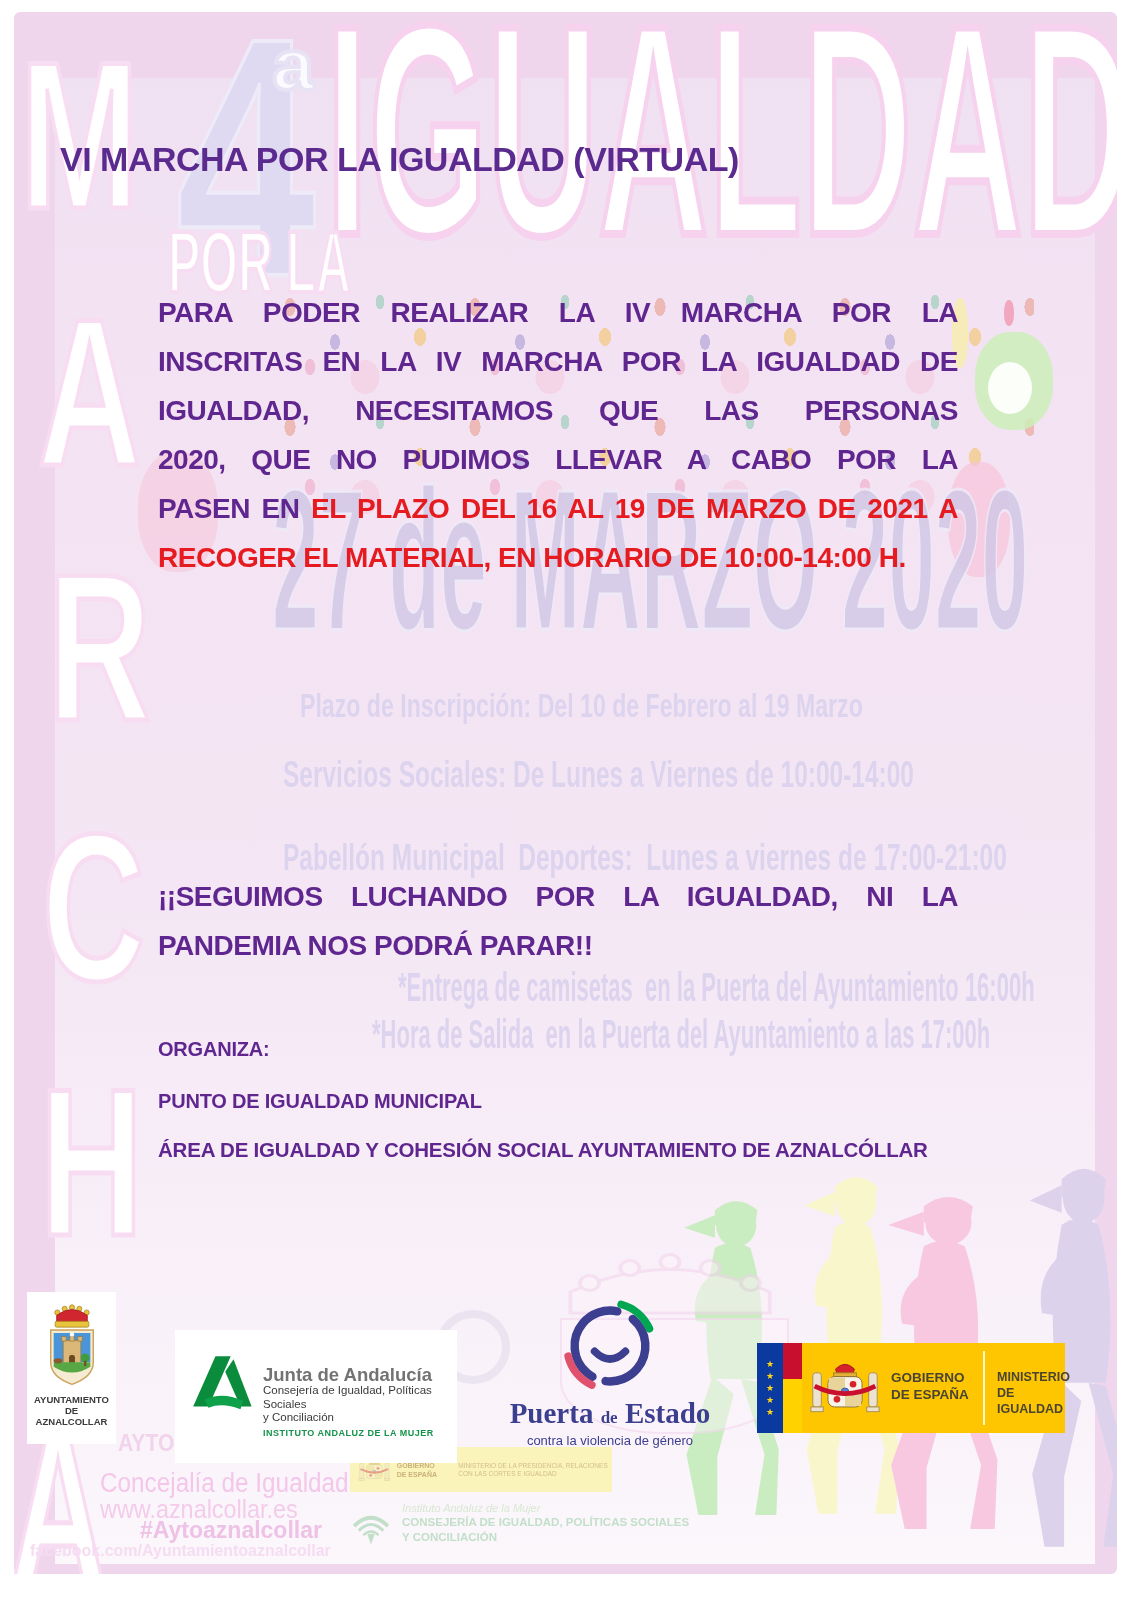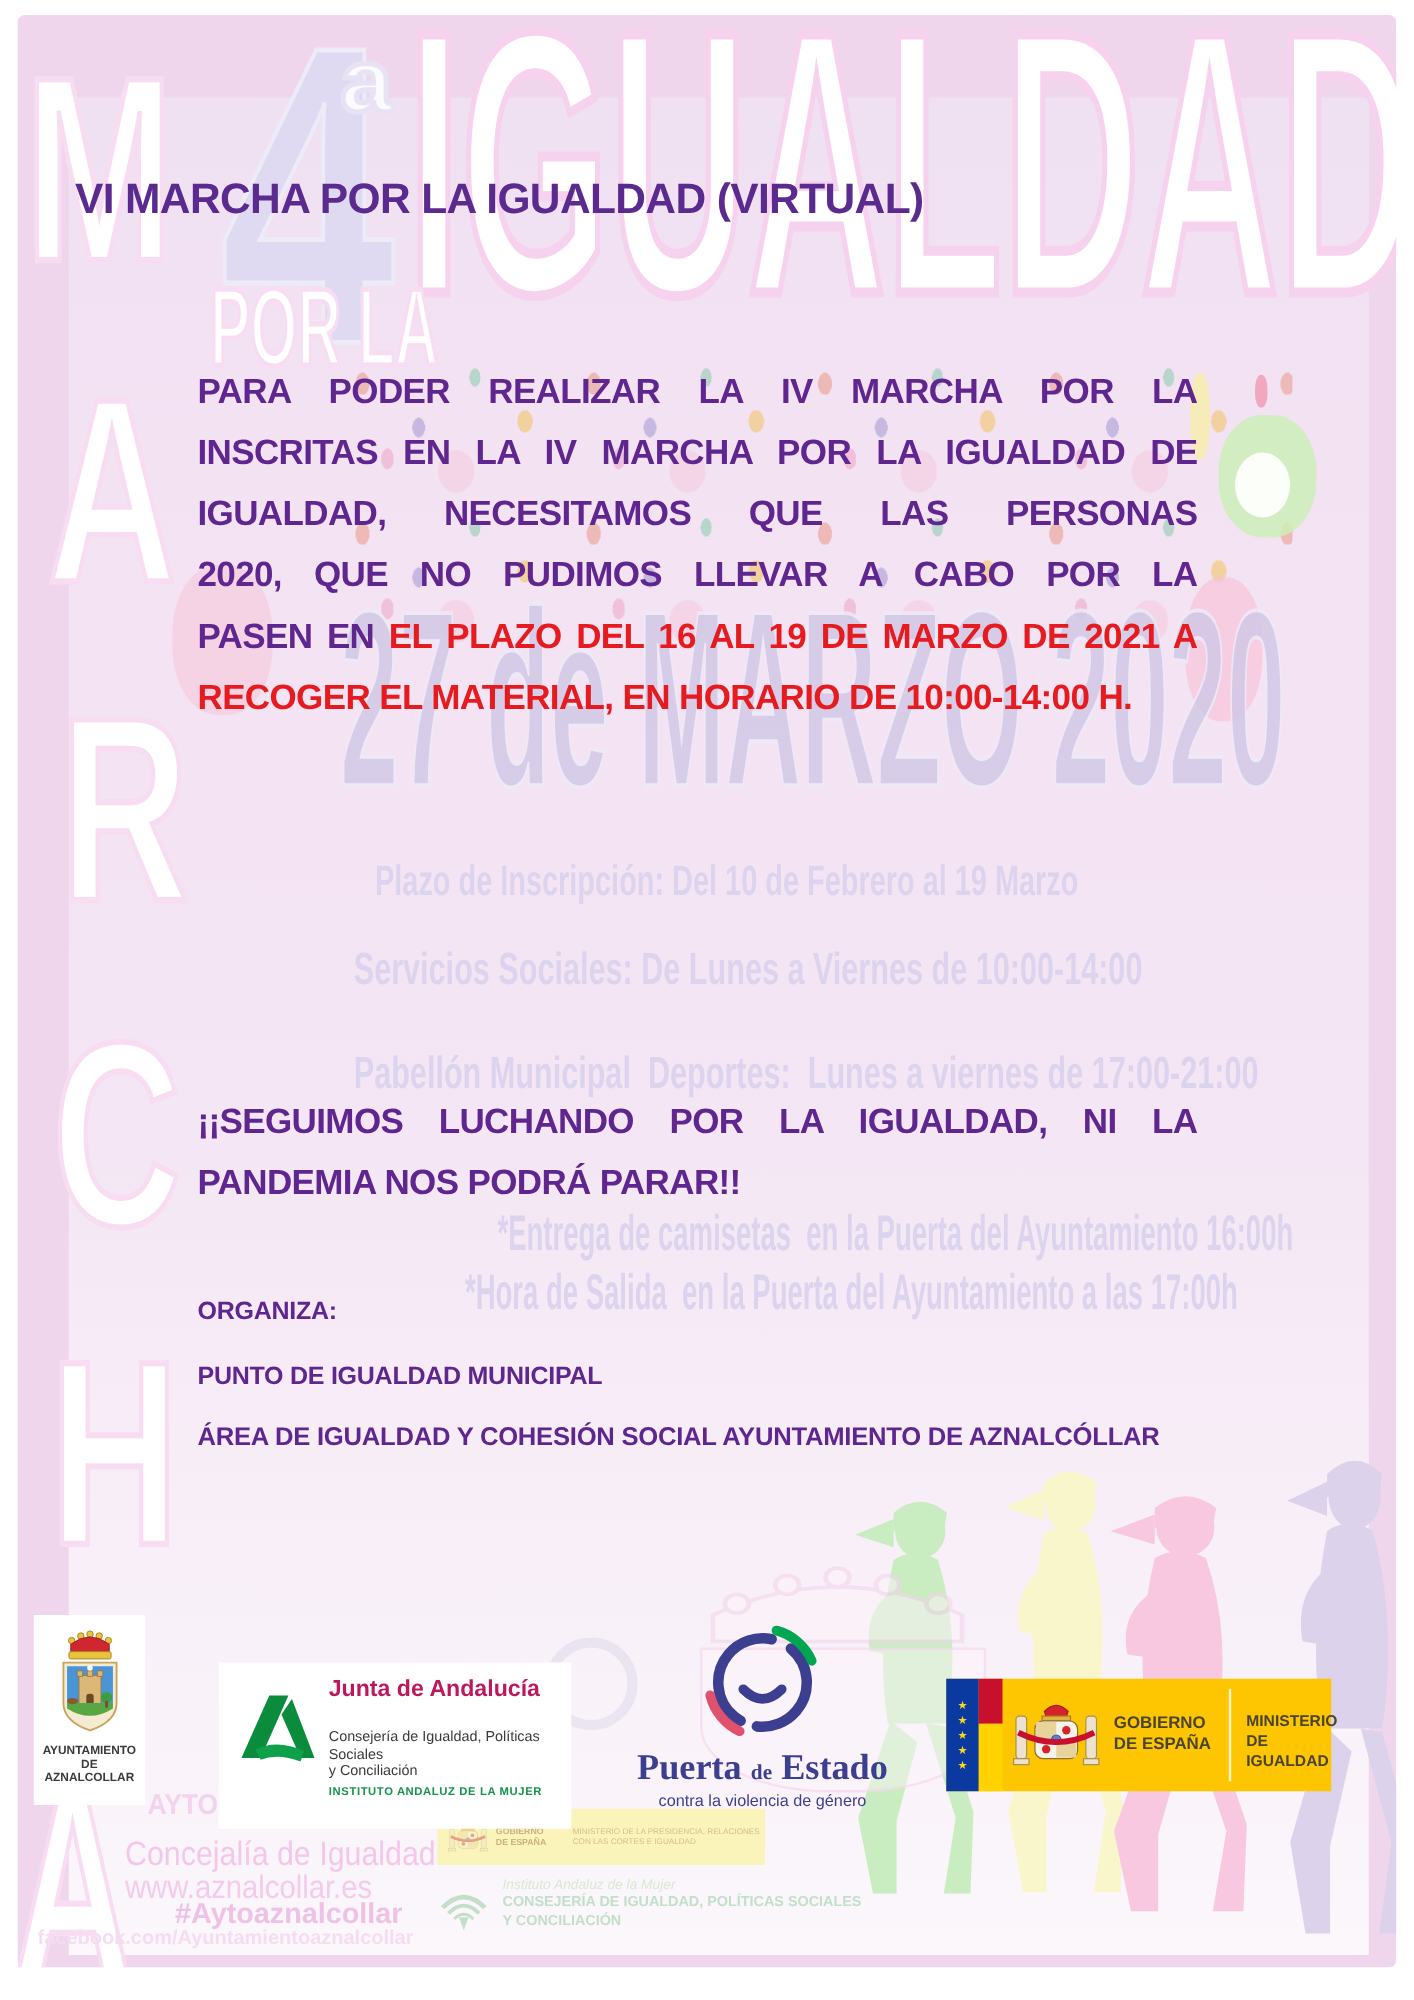--- a/index.html
+++ b/index.html
@@ -75,21 +75,21 @@
   .ghiam{left:402px;top:1502px;font-size:11px;color:#d8e8d2;font-style:italic;}
   .ghconsj1{left:402px;top:1516px;font-size:11.5px;font-weight:bold;color:#c2dfc9;}
   .ghconsj2{left:402px;top:1531px;font-size:11.5px;font-weight:bold;color:#c2dfc9;}
   .ghjarcs{left:348px;top:1500px;width:46px;height:46px;opacity:.6;}
   
   .azn-box{left:27px;top:1292px;width:89px;height:152px;background:#fff;text-align:center;z-index:6;}
   .azn-box svg{width:66px;height:92px;margin-top:6px;}
   .azn-cap{font-size:9.5px;font-weight:bold;color:#3a3a3a;line-height:11px;}
   .junta-box{left:175px;top:1330px;width:282px;height:133px;background:#fff;z-index:6;}
   .junta-a{position:absolute;left:14px;top:20px;width:64px;height:60px;}
-  .junta-name{position:absolute;left:88px;top:10px;font-size:18.5px;font-weight:bold;color:#be185d;}
+  .junta-name{position:absolute;left:88px;top:34px;font-size:18.5px;font-weight:bold;color:#737373;}
   .junta-dept{position:absolute;left:88px;top:54px;font-size:11.5px;color:#3a3a3a;line-height:13.5px;width:185px;}
   .junta-inst{position:absolute;left:88px;top:98px;font-size:9px;color:#15934b;letter-spacing:.5px;font-weight:bold;}
   .pacto-box{left:492px;top:1296px;width:236px;height:152px;text-align:center;z-index:6;}
   .pacto-box svg{width:100px;height:100px;}
   .pacto-name{font-size:29px;font-weight:bold;color:#3c3e8f;font-family:"Liberation Serif",serif;line-height:26px;}
   .pacto-name .de{font-size:17px;}
   .pacto-tag{font-size:13px;color:#3c3e8f;margin-top:2px;}
   .gob-banner{left:757px;top:1343px;width:308px;height:90px;background:#fdc600;z-index:6;}
   .eu-strip{position:absolute;left:0;top:0;width:26px;height:90px;background:#0a3aa0;display:flex;flex-direction:column;
             align-items:center;justify-content:center;gap:3px;}

